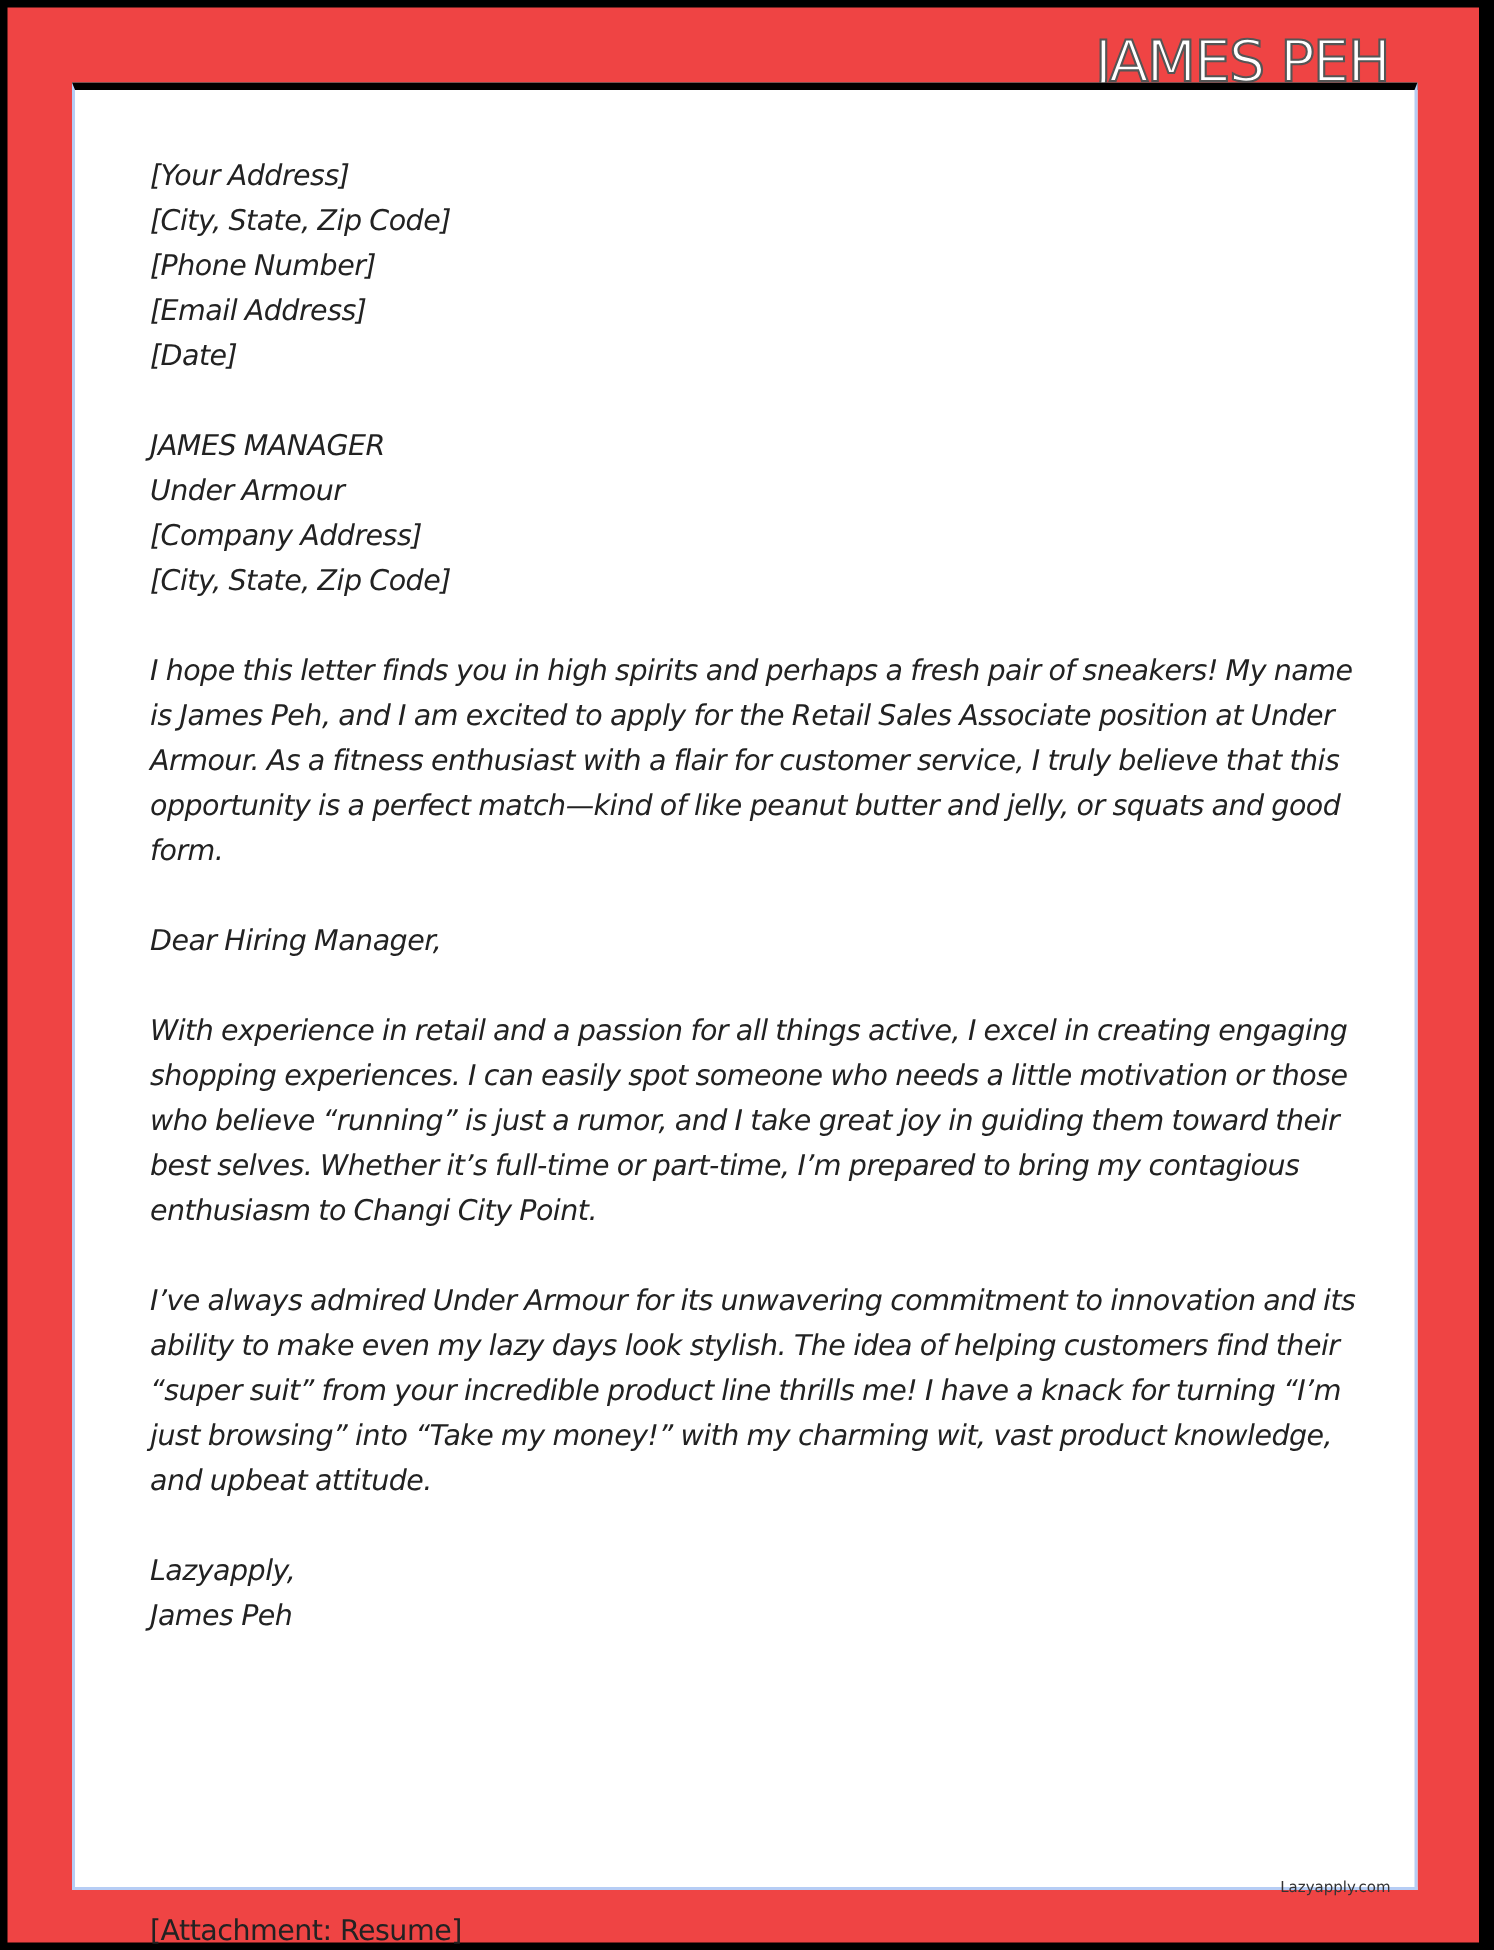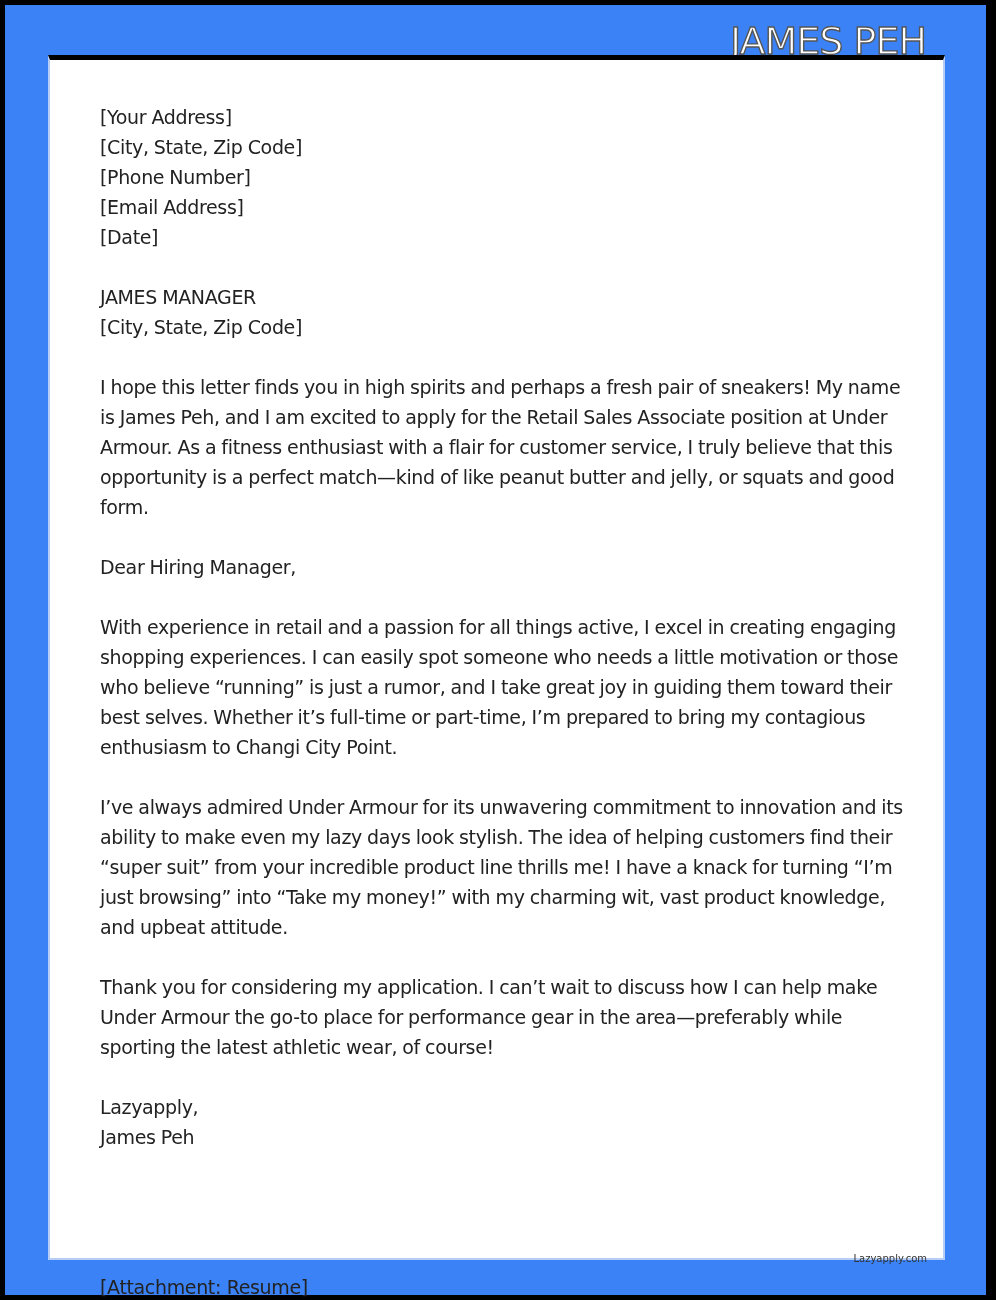--- a/index.html
+++ b/index.html
@@ -3,21 +3,21 @@
 <meta charset="utf-8">
 <style>
   html, body { margin: 0; padding: 0; }
   body {
     width: 996px; height: 1300px; overflow: hidden;
     background: #000;
     font-family: "DejaVu Sans", sans-serif;
   }
   .frame {
     position: absolute; left: 5px; top: 5px; width: 981px; height: 1290px;
-    background: #3b82f6;
+    background: #ef4444;
   }
   .header-name {
     position: absolute; right: 60px; top: 14px;
     font-family: "DejaVu Sans", sans-serif;
     font-size: 38px; letter-spacing: -1px;
     color: #ffffff;
     -webkit-text-stroke: 1.4px #555;
     font-weight: normal;
     line-height: 44px;
   }
@@ -29,21 +29,21 @@
     border-bottom: 2px solid #b6cdf5;
     border-top: 5px solid #000;
     box-sizing: border-box;
   }
   .letter {
     position: absolute; left: 95px; top: 97px; width: 805px;
     font-size: 19px; line-height: 30px; color: #222;
     letter-spacing: -0.35px;
     word-spacing: -0.5px;
   }
-  .letter p { margin: 0 0 30px 0; }
+  .letter p { margin: 0 0 30px 0; font-style: italic; }
   .line { display: block; }
   .watermark {
     position: absolute; right: 59px; top: 1245px;
     font-size: 10px; color: #333; line-height: 18px;
   }
   .attachment {
     position: absolute; left: 95px; top: 1267px;
     font-size: 19px; line-height: 30px; color: #222; letter-spacing: -0.35px;
   }
 </style>
@@ -57,27 +57,28 @@
   <div class="letter">
     <p>
       <span class="line">[Your Address]</span>
       <span class="line">[City, State, Zip Code]</span>
       <span class="line">[Phone Number]</span>
       <span class="line">[Email Address]</span>
       <span class="line">[Date]</span>
     </p>
     <p>
       <span class="line">JAMES MANAGER</span>
+      <span class="line">Under Armour</span>
+      <span class="line">[Company Address]</span>
       <span class="line">[City, State, Zip Code]</span>
     </p>
     <p>I hope this letter finds you in high spirits and perhaps a fresh pair of sneakers! My name is James Peh, and I am excited to apply for the Retail Sales Associate position at Under Armour. As a fitness enthusiast with a flair for customer service, I truly believe that this opportunity is a perfect match—kind of like peanut butter and jelly, or squats and good form.</p>
     <p>Dear Hiring Manager,</p>
     <p>With experience in retail and a passion for all things active, I excel in creating engaging shopping experiences. I can easily spot someone who needs a little motivation or those who believe “running” is just a rumor, and I take great joy in guiding them toward their best selves. Whether it’s full-time or part-time, I’m prepared to bring my contagious enthusiasm to Changi City Point.</p>
     <p>I’ve always admired Under Armour for its unwavering commitment to innovation and its ability to make even my lazy days look stylish. The idea of helping customers find their “super suit” from your incredible product line thrills me! I have a knack for turning “I’m just browsing” into “Take my money!” with my charming wit, vast product knowledge, and upbeat attitude.</p>
-    <p>Thank you for considering my application. I can’t wait to discuss how I can help make Under Armour the go-to place for performance gear in the area—preferably while sporting the latest athletic wear, of course!</p>
     <p>
       <span class="line">Lazyapply,</span>
       <span class="line">James Peh</span>
     </p>
   </div>
 
   <div class="watermark">Lazyapply.com</div>
   <div class="attachment">[Attachment: Resume]</div>
 </div>
 

